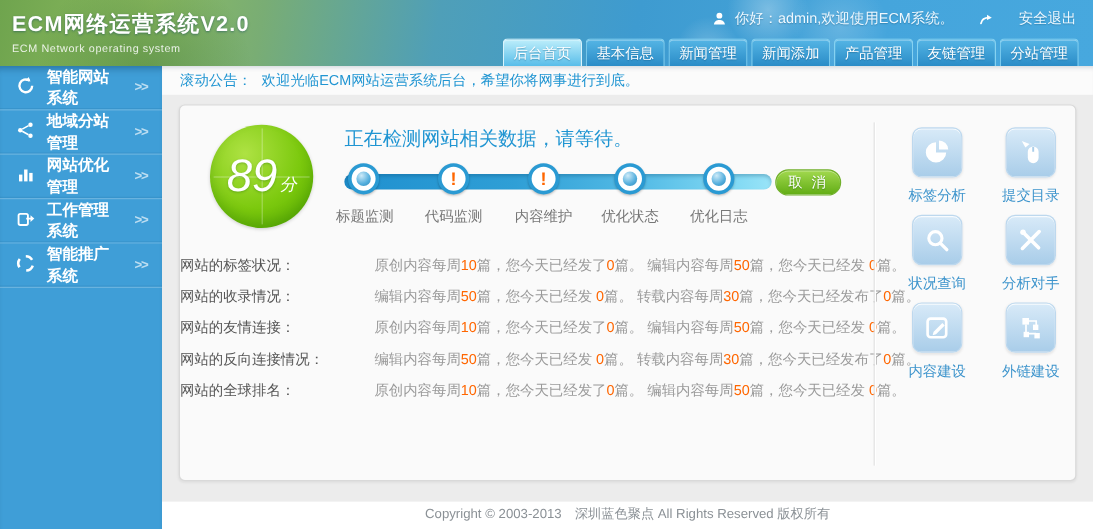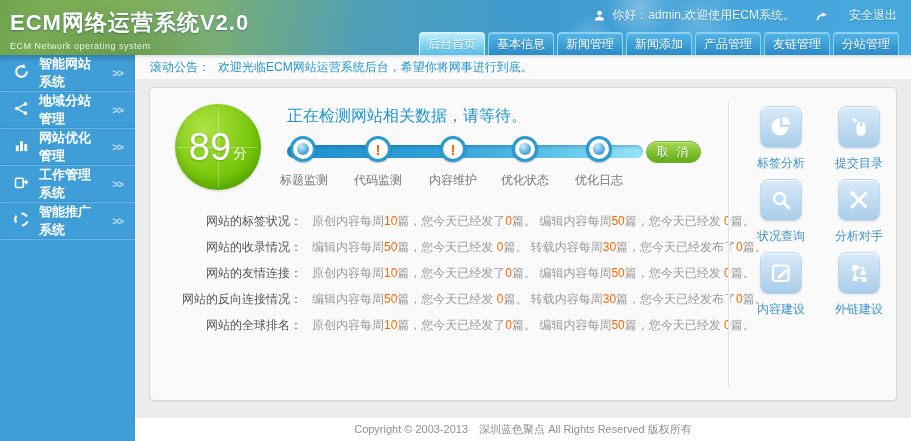--- a/index.html
+++ b/index.html
@@ -10,21 +10,21 @@
   .header {
     position:relative; height:55px; width:911px;
     background:
       radial-gradient(circle at 640px 8px, rgba(255,255,255,.30), rgba(255,255,255,0) 34px),
       radial-gradient(circle at 590px 40px, rgba(255,255,255,.22), rgba(255,255,255,0) 26px),
       radial-gradient(circle at 700px 22px, rgba(255,255,255,.18), rgba(255,255,255,0) 40px),
       radial-gradient(circle at 120px 60px, rgba(30,90,40,.35), rgba(30,90,40,0) 90px),
       linear-gradient(100deg,#6fa44e 0%,#8cbb60 14%,#79ad74 24%,#4f9fb8 40%,#3e9bd0 58%,#45a5dc 80%,#47a8de 100%);
   }
   .logo { position:absolute; left:10px; top:8px; color:#fff; }
-  .logo-title { font-size:22px; font-weight:bold; letter-spacing:1px; text-shadow:0 1px 2px rgba(0,60,90,.45);text-align:right; }
+  .logo-title { font-size:18px; font-weight:bold; letter-spacing:1px; text-shadow:0 1px 2px rgba(0,60,90,.45);text-align:right; }
   .logo-sub { font-size:9px; color:rgba(255,255,255,.85); margin-top:3px; letter-spacing:.5px; }
   .userbar { position:absolute; top:7px; right:14px; display:flex; align-items:center; gap:6px; color:#eef8ff; font-size:12px; text-shadow:0 1px 1px rgba(0,60,90,.3); }
   .userbar svg { display:block; }
   .logout { display:flex; align-items:center; gap:20px; margin-left:14px; cursor:pointer; }
   .tabs { position:absolute; bottom:0; right:12px; display:flex; gap:3px;border-radius:10px; }
   .tab {
     height:23px; line-height:22px; padding:0 8px; min-width:58px; text-align:center;
     font-size:12px; color:#fff; text-shadow:0 1px 1px rgba(0,70,110,.4);
     background:linear-gradient(#55b5e5,#2a8cc7);
     border:1px solid #86d2f1; border-bottom:none; border-radius:4px 4px 0 0;
@@ -50,21 +50,21 @@
   
   .panel {
     position:relative; margin:8px 14px 0 14px; height:314px;
     background:#fafafa; border:1px solid #d9d9d9; border-radius:5px;
     box-shadow:0 1px 2px rgba(0,0,0,.05);
   }
   .score-circle {
     position:absolute; left:25px; top:16px; width:86px; height:86px; border-radius:50%;
     background:radial-gradient(circle at 34% 28%, #aee243, #7cc90e 55%, #58ad00 95%);
     box-shadow:inset 0 -6px 10px rgba(0,70,0,.18), 0 1px 3px rgba(0,0,0,.18);
-    display:flex; align-items:center; justify-content:center; color:#fff;
+    display:flex; align-items:center; justify-content:center; color:#fff;font-style:italic;
   }
   .score-circle::before { content:""; position:absolute; left:50%; top:3px; bottom:3px; width:1px; background:rgba(255,255,255,.30); }
   .score-circle::after  { content:""; position:absolute; top:50%; left:3px; right:3px; height:1px; background:rgba(255,255,255,.30); }
   .score-num { font-size:38px; text-shadow:0 1px 2px rgba(0,80,0,.3); position:relative; z-index:1; }
   .score-unit { font-size:14px; margin:14px 0 0 2px; position:relative; z-index:1; }
 
   .status-msg { position:absolute; left:137px; top:18px; font-size:16px; color:#2095d2; }
 
   .track {
     position:absolute; left:137px; top:57px; width:356px; height:13px; border-radius:7px;
@@ -82,21 +82,21 @@
 
   .cancel-btn {
     position:absolute; left:496px; top:53px; width:55px; height:22px;
     background:linear-gradient(#a2d94f,#62ad15); border:1px solid #71b02b; border-radius:11px;
     color:#fff; font-size:12px; text-align:center; line-height:20px; letter-spacing:2px;
     text-shadow:0 1px 1px rgba(0,70,0,.4); box-shadow:inset 0 1px 0 rgba(255,255,255,.4); cursor:pointer;
   }
 
   .stats { position:absolute; left:0; top:120px; width:576px; }
   .stat-row { display:flex; height:26px; align-items:center; font-size:12px; }
-  .stat-label { flex:0 0 152px; text-align:right; color:#555; }
+  .stat-label { flex:0 0 152px; color:#555; }
   .stat-text { margin-left:10px; color:#9a9a9a; white-space:nowrap; }
   .stat-text .hl { color:#f60; }
 
   .v-divider { position:absolute; left:578px; top:14px; height:286px; width:1px; background:#e2e2e2; box-shadow:1px 0 0 #fff; }
 
   .actions { position:absolute; left:592px; top:18px; width:156px; display:grid; grid-template-columns:1fr 1fr; row-gap:7px; justify-items:center; }
   .action { display:flex; flex-direction:column; align-items:center; cursor:pointer; }
   .tile {
     width:42px; height:42px; border-radius:8px;
     background:linear-gradient(#d8eaf8,#a9cde9);

